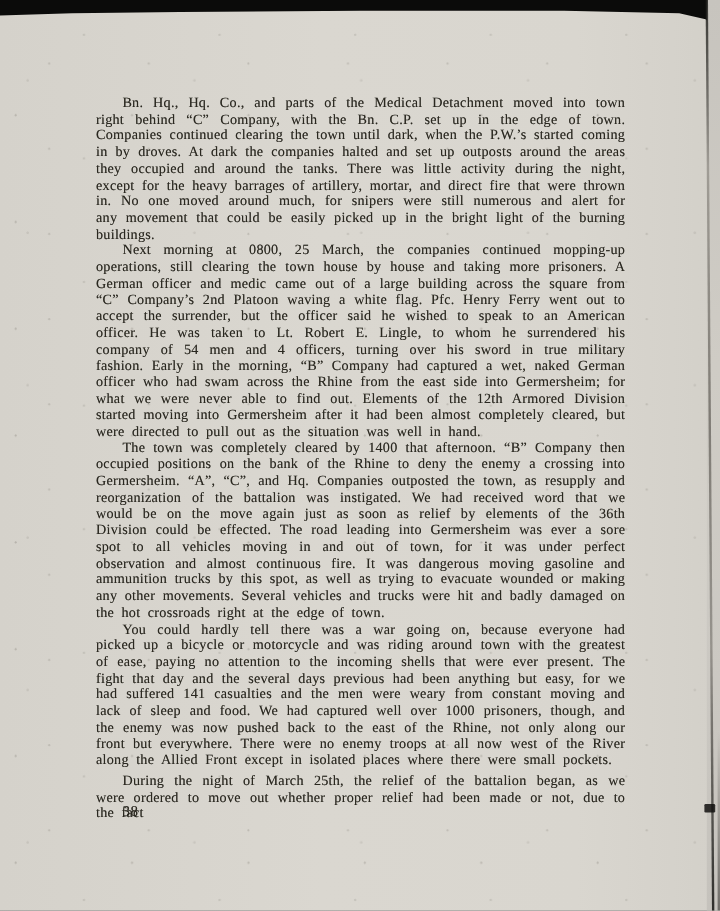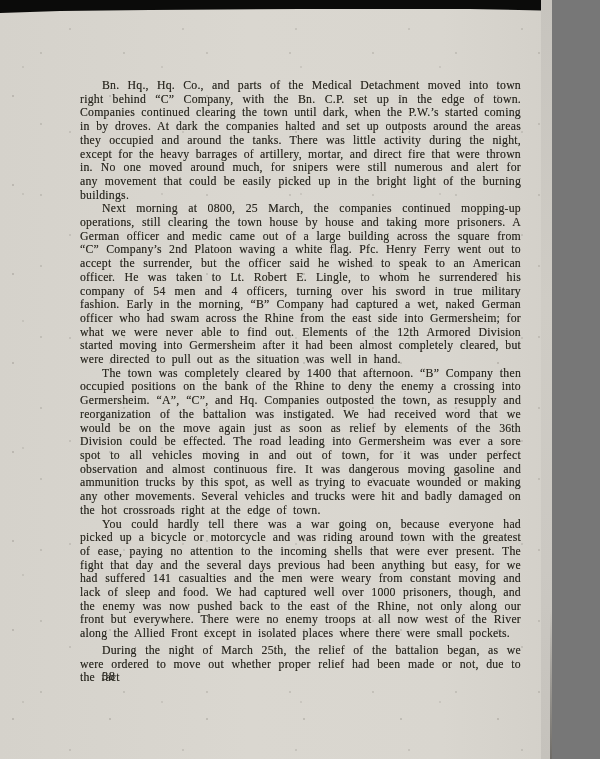--- a/index.html
+++ b/index.html
@@ -7,21 +7,21 @@
     --ink:#2a2820;
     --scan-bar:#0b0b0a;
   }
   html,body{margin:0;padding:0;}
   body{
     width:600px;height:759px;overflow:hidden;
     font-family:"Liberation Serif","DejaVu Serif",serif;
     background:#777;
   }
   .scan{
-    position:relative;width:552px;height:759px;overflow:hidden;
+    position:relative;width:600px;height:759px;overflow:hidden;
     color:var(--ink);
     background-image:
       radial-gradient(circle at 13px 7px, rgba(60,55,45,.20) .6px, transparent 1.2px),
       radial-gradient(circle at 41px 53px, rgba(60,55,45,.16) .6px, transparent 1.2px),
       radial-gradient(circle at 70px 29px, rgba(60,55,45,.12) .7px, transparent 1.3px),
       radial-gradient(circle at 23px 67px, rgba(60,55,45,.10) .7px, transparent 1.4px),
       linear-gradient(90deg,#d5d2cb 0%,#dad7d0 45%,#d9d6cf 80%,#d3d0c9 100%);
     background-size:97px 89px,83px 71px,113px 103px,139px 127px,100% 100%;
   }
   

